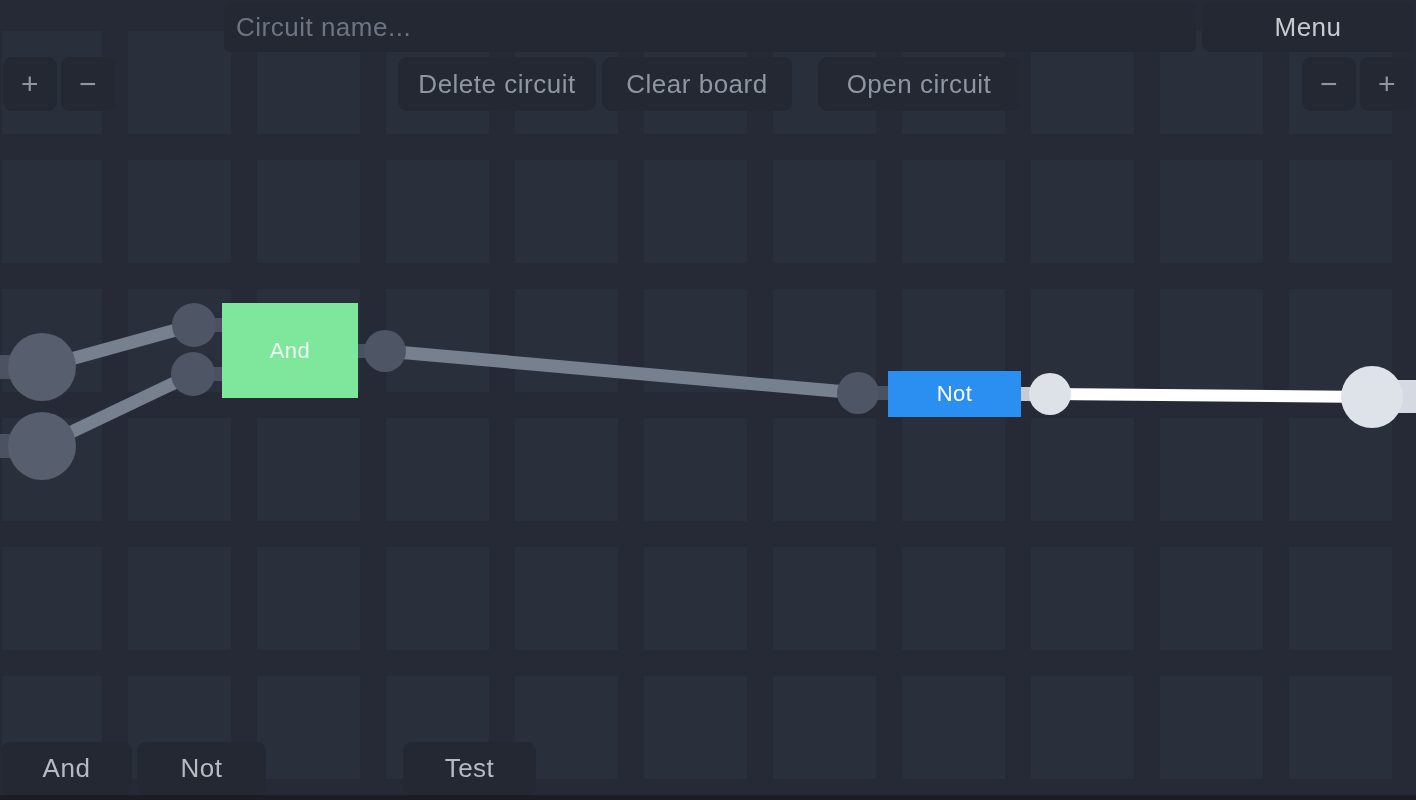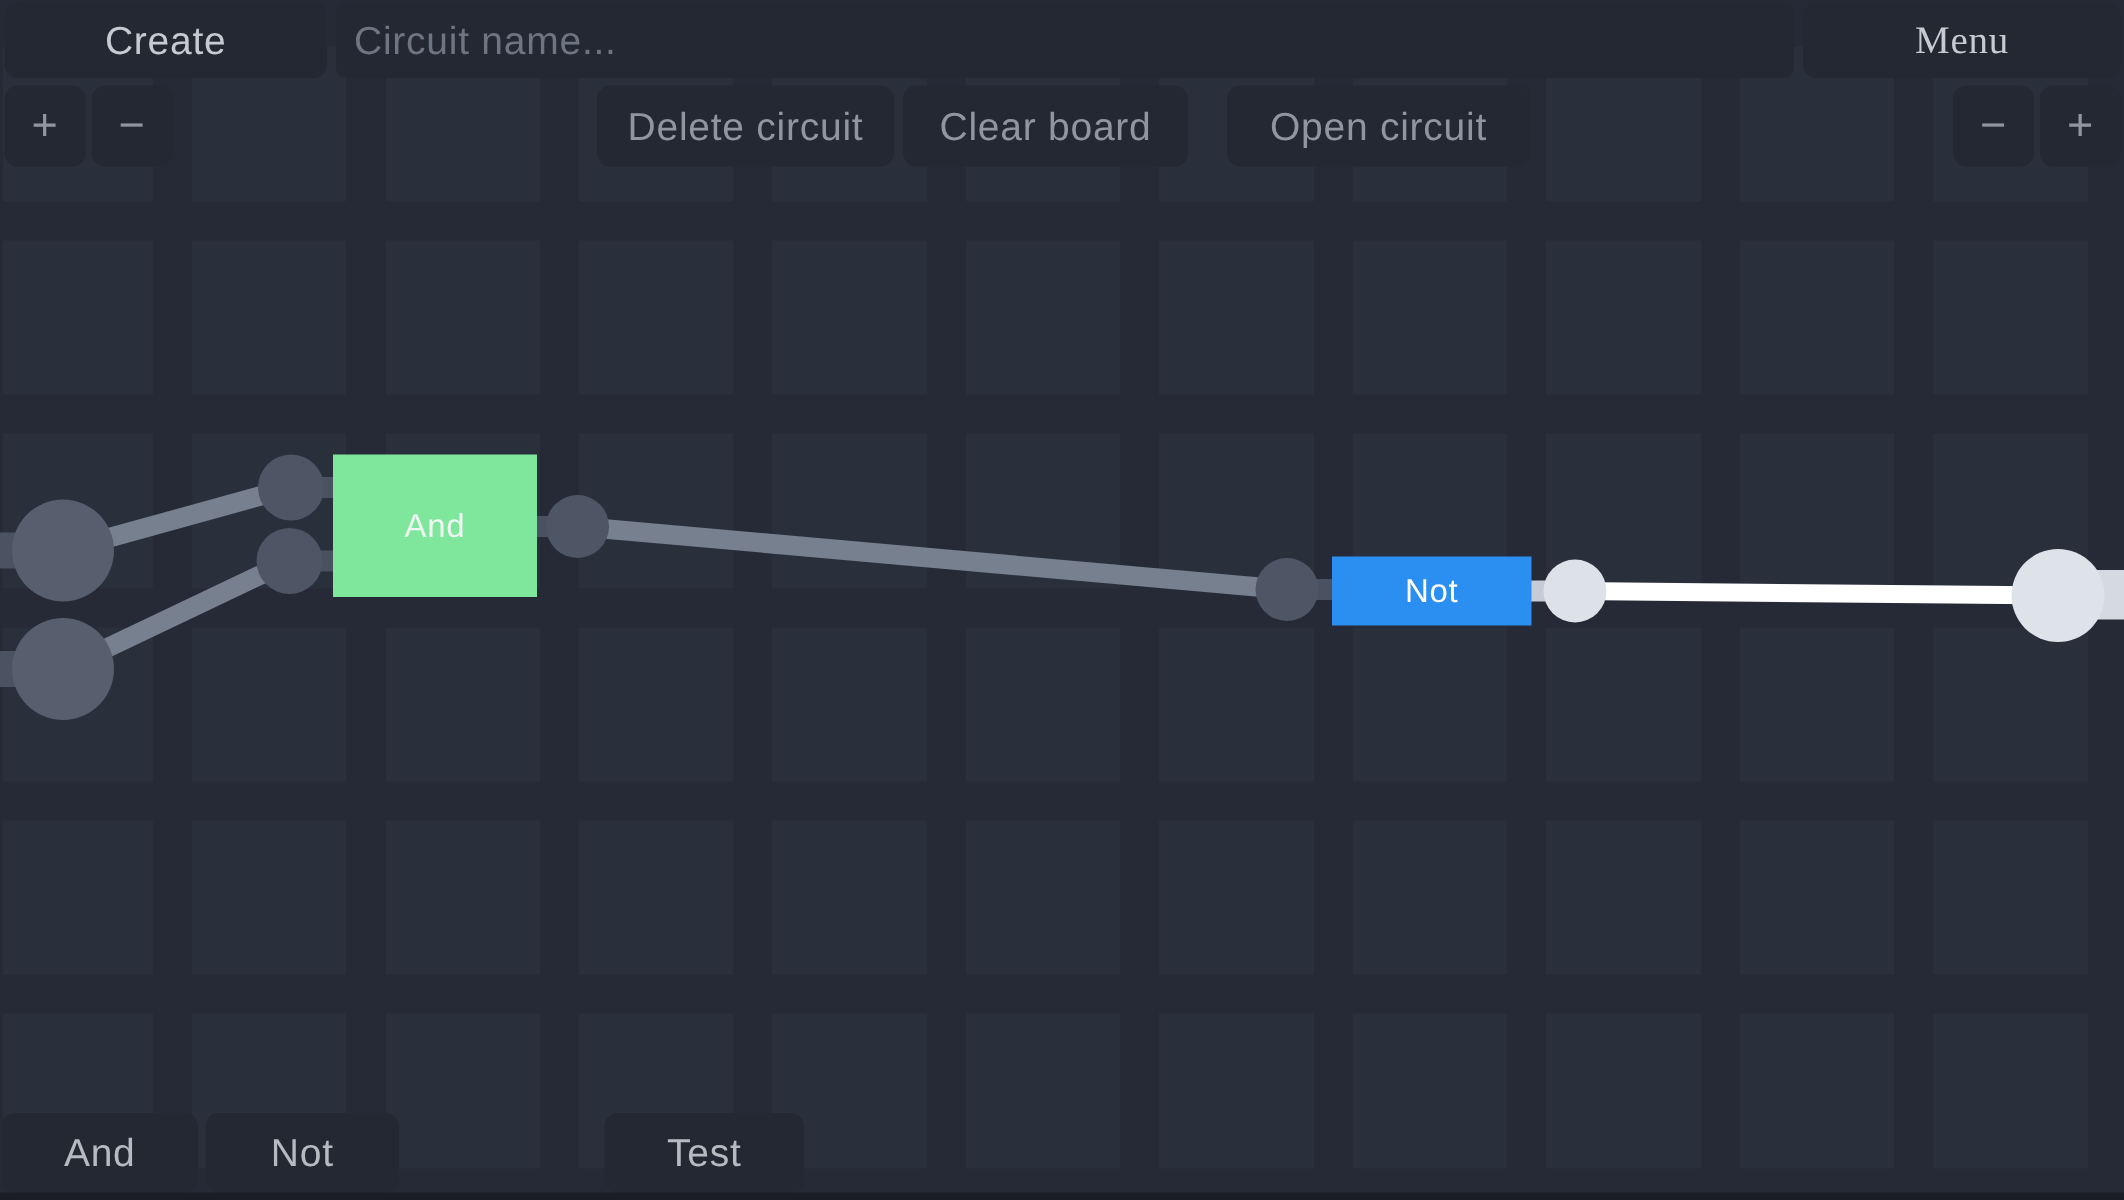--- a/index.html
+++ b/index.html
@@ -70,23 +70,22 @@
     <circle cx="1372" cy="397" r="31" fill="#dee3ea"></circle>
   </svg>
 
   <div class="gate" id="and-gate">
     <span>And</span>
   </div>
   <div class="gate" id="not-gate">
     <span>Not</span>
   </div>
 
-  <button class="btn bright" style="left:3px; top:2px; width:215px; height:50px;">Create</button>
   <input id="circuit-name" type="text" placeholder="Circuit name..." style="">
-  <button class="btn bright" style="left:1202px; top:2px; width:212px; height:50px;font-family:Liberation Serif, serif;">Menu</button>
+  <button class="btn bright" style="left:1202px; top:2px; width:212px; height:50px;">Menu</button>
 
   <button class="btn" style="left:3px; top:57px; width:54px; height:54px;">
     <span class="glyph">+</span>
   </button>
   <button class="btn" style="left:61px; top:57px; width:54px; height:54px;">
     <span class="glyph">−</span>
   </button>
 
   <button class="btn" style="left:602px; top:57px; width:190px; height:54px;">Clear board</button>
   <button class="btn" style="left:398px; top:57px; width:198px; height:54px;">Delete circuit</button>

